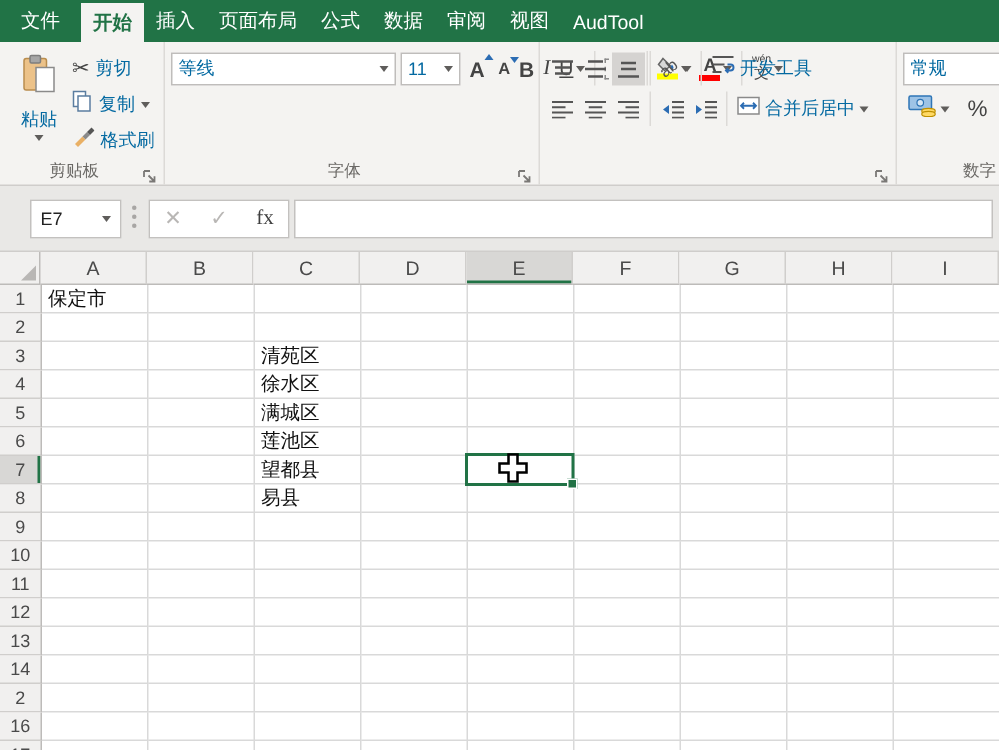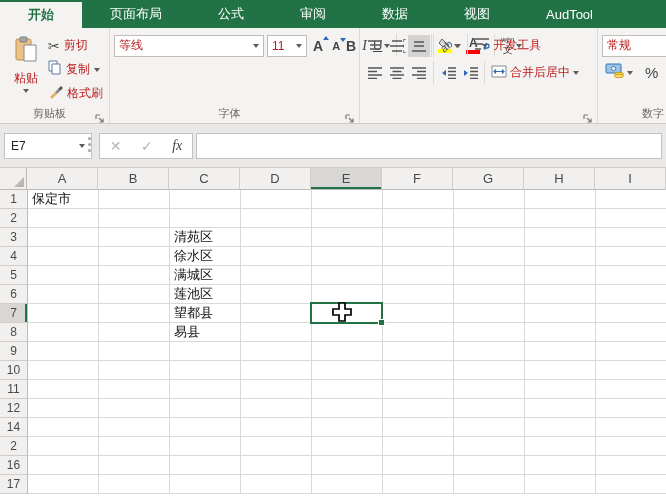--- a/index.html
+++ b/index.html
@@ -2,30 +2,30 @@
 <html><head>
 <meta charset="utf-8">
 <style>
   * { margin:0; padding:0; box-sizing:border-box; }
   html,body { width:666px; height:500px; overflow:hidden; }
   body { font-family:"Liberation Sans","DejaVu Sans",sans-serif; color:#3b3a39; background:#fff; position:relative; }
   .abs { position:absolute; }
 
   
   .tabbar { left:0; top:0; width:666px; height:28px; background:#217346; display:flex; align-items:stretch; }
-  .tab { color:#fff; font-size:13px; display:flex; align-items:center; padding:0 28px; cursor:default; white-space:nowrap; }
+  .tab { color:#fff; font-size:13px; display:flex; align-items:center; padding:0 8px; cursor:default; white-space:nowrap; }
   .tab.file { padding:0 14px; }
   .tab.active { background:#f4f3f1; color:#217346; margin-top:2px; font-weight:bold; }
 
   
   .ribbon { left:0; top:28px; width:666px; height:96px; background:#f4f3f1; border-bottom:1px solid #cfcdcb; display:flex; }
   .rgroup { position:relative; height:100%; border-right:1px solid #dcdad7; padding:4px 2px 18px 4px; flex:none; }
   .rgroup-label { position:absolute; bottom:2px; left:0; right:10px; text-align:center; font-size:11px; color:#6a6865; white-space:nowrap; }
   .launcher { position:absolute; bottom:3px; right:4px; width:10px; height:10px; }
-  .rtxt { font-size:12px; color:#b91c1c; white-space:nowrap;text-align:center; }
+  .rtxt { font-size:12px; color:#0369a1; white-space:nowrap;text-align:center; }
   .dd { width:0; height:0; border-left:3px solid transparent; border-right:3px solid transparent; border-top:4px solid #5f5d5b; display:inline-block; }
   .sep-v { width:1px; background:#dcdad7; margin:2px 3px; align-self:stretch; }
 
   
   .g-clip { width:110px; display:flex; }
   .paste-btn { width:44px; display:flex; flex-direction:column; align-items:center; justify-content:flex-start; padding-top:4px; gap:2px; }
   .clip-col { display:flex; flex-direction:column; justify-content:flex-start; padding-top:3px; gap:3px; }
   .clip-item { display:flex; align-items:center; gap:4px; height:21px; }
   .scissors { font-family:"DejaVu Sans",sans-serif; font-size:14px; color:#444; }
 
@@ -57,26 +57,26 @@
   .abtn.active { background:#d5d3d1; }
   .cnbtn { display:flex; align-items:center; gap:3px; padding:0 3px; height:22px; }
 
   
   .g-num { width:120px; display:flex; flex-direction:column; border-right:none; }
   .num-combo { width:100px; }
   .pct { font-size:15px; color:#444; padding:0 6px; }
 
   
   .fbar { left:0; top:124px; width:666px; height:44px; background:#e9e8e6; border-bottom:1px solid #cfcdcb; }
-  .namebox { position:absolute; left:4px; top:9px; width:88px; height:26px; background:#fff; border:1px solid #c3c1bf; display:flex; align-items:center; padding:0 6px; justify-content:space-between; font-size:12px; color:#222;gap:12px; }
+  .namebox { position:absolute; left:20px; top:9px; width:61px; height:26px; background:#fff; border:1px solid #c3c1bf; display:flex; align-items:center; padding:0 6px; justify-content:space-between; font-size:12px; color:#222;gap:12px; }
   .vdots { position:absolute; left:88px; top:13px; display:flex; flex-direction:column; gap:3px; }
   .vdots span { width:3px; height:3px; border-radius:50%; background:#a8a6a4; }
   .fxbox { position:absolute; left:99px; top:9px; width:94px; height:26px; background:#fff; border:1px solid #c3c1bf; display:flex; align-items:center; justify-content:space-around; }
   .fx-cancel,.fx-enter { color:#b9b7b5; font-size:14px; font-family:"DejaVu Sans",sans-serif; }
-  .fx-fx { font-family:"Liberation Serif",serif; font-style:italic; font-size:14px; color:#3f3f3f; }
+  .fx-fx { font-family:"Liberation Serif",serif; font-size:14px; color:#3f3f3f; }
   .finput { position:absolute; left:196px; top:9px; width:466px; height:26px; background:#fff; border:1px solid #c3c1bf; font-size:12px; padding:0 5px; display:flex; align-items:center; }
 
   
   .grid-area { left:0; top:168px; width:666px; height:332px; background:#fff; }
   .grid-header-row { display:flex; height:22px; }
   .corner { width:28px; height:22px; background:#f1f0ef; border-right:1px solid #bdbbb9; border-bottom:1px solid #bdbbb9; position:relative; }
   .corner-tri { position:absolute; right:2px; bottom:2px; width:0; height:0; border-left:10px solid transparent; border-bottom:10px solid #b9b7b5; }
   .col-header { width:71px; height:22px; background:#f1f0ef; border-right:1px solid #d0cecc; border-bottom:1px solid #bdbbb9; display:flex; align-items:center; justify-content:center; font-size:13px; color:#4a4a4a; flex:none; }
   .col-header.sel { background:#d8d7d5; box-shadow:inset 0 -2px 0 #217346; }
   .grid-row { display:flex; height:19px; }
@@ -87,25 +87,27 @@
   .sel-border { left:310px; top:302px; width:73px; height:22px; border:2px solid #217346; background:transparent; }
   .fill-handle { position:absolute; right:-4px; bottom:-4px; width:7px; height:7px; background:#217346; border:1px solid #fff; }
   .cursor { left:331px; top:302px; }
 
   svg line, svg path, svg rect { vector-effect:non-scaling-stroke; }
 </style>
 </head>
 <body>
 
 <div class="abs tabbar" id="tabbar">
+    <div class="tab file">文件</div>
     <div class="tab active">开始</div>
+    <div class="tab">插入</div>
     <div class="tab">页面布局</div>
     <div class="tab">公式</div>
+    <div class="tab">数据</div>
     <div class="tab">审阅</div>
-    <div class="tab">数据</div>
     <div class="tab">视图</div>
     <div class="tab">AudTool</div>
   </div>
 
 <div class="abs ribbon">
 
   <div class="rgroup g-clip">
     <div class="paste-btn">
       <span>
         <svg width="28" height="28" viewBox="0 0 28 28">
@@ -493,20 +495,32 @@
       <div class="cell"></div>
       <div class="cell"></div>
       <div class="cell"></div>
       <div class="cell"></div>
       <div class="cell"></div>
       <div class="cell"></div>
       <div class="cell"></div>
       <div class="cell"></div>
     </div>
     <div class="grid-row">
+      <div class="row-header">13</div>
+      <div class="cell"></div>
+      <div class="cell"></div>
+      <div class="cell"></div>
+      <div class="cell"></div>
+      <div class="cell"></div>
+      <div class="cell"></div>
+      <div class="cell"></div>
+      <div class="cell"></div>
+      <div class="cell"></div>
+    </div>
+    <div class="grid-row">
       <div class="row-header">14</div>
       <div class="cell"></div>
       <div class="cell"></div>
       <div class="cell"></div>
       <div class="cell"></div>
       <div class="cell"></div>
       <div class="cell"></div>
       <div class="cell"></div>
       <div class="cell"></div>
       <div class="cell"></div>

